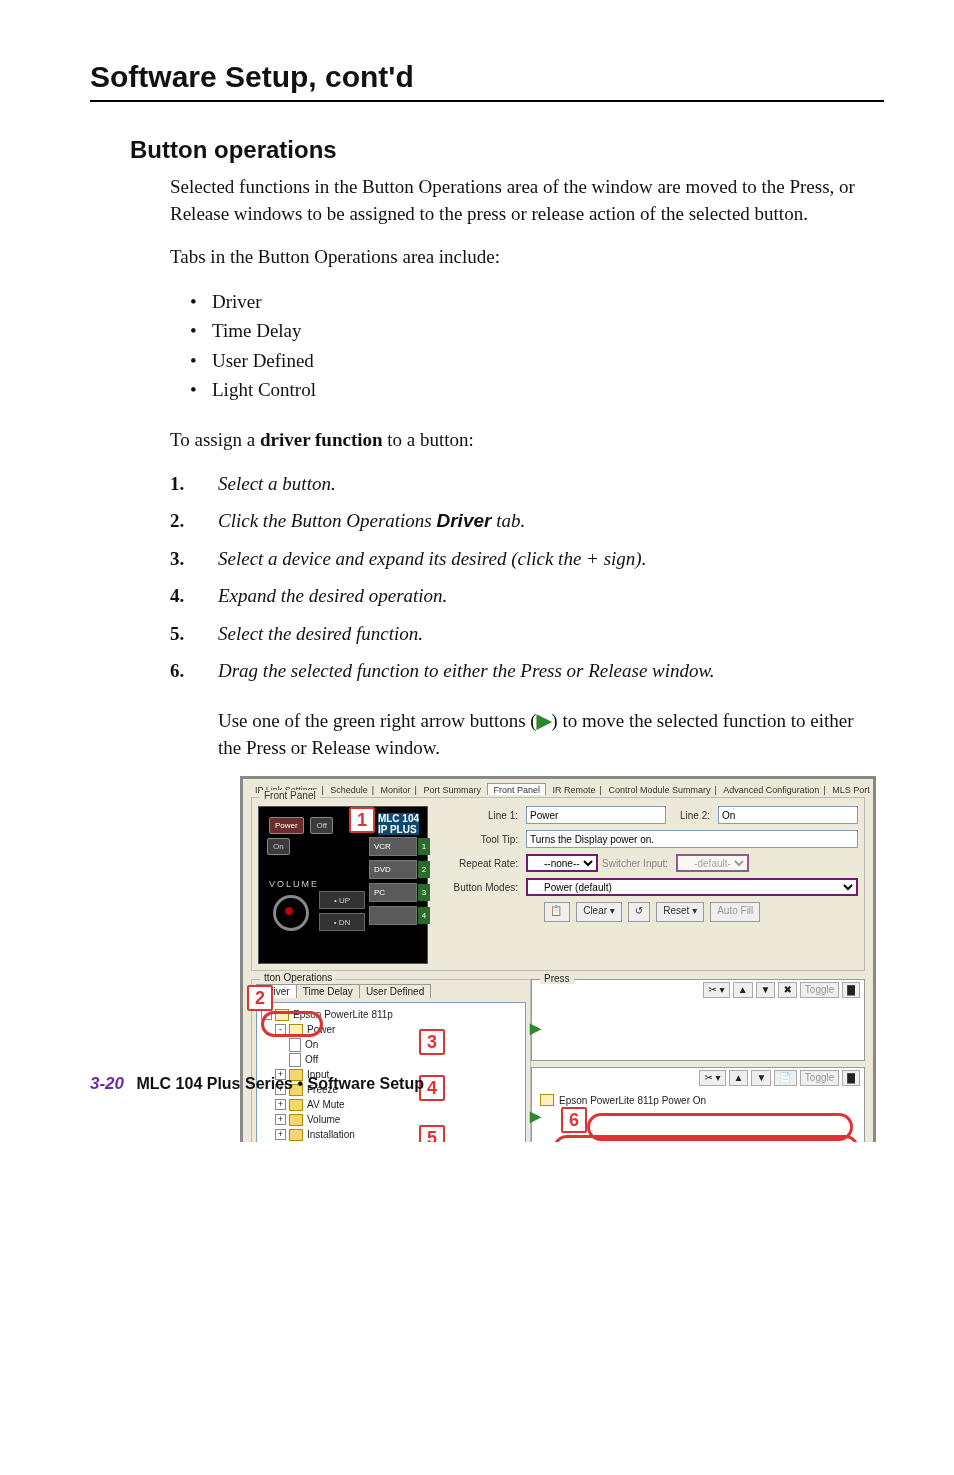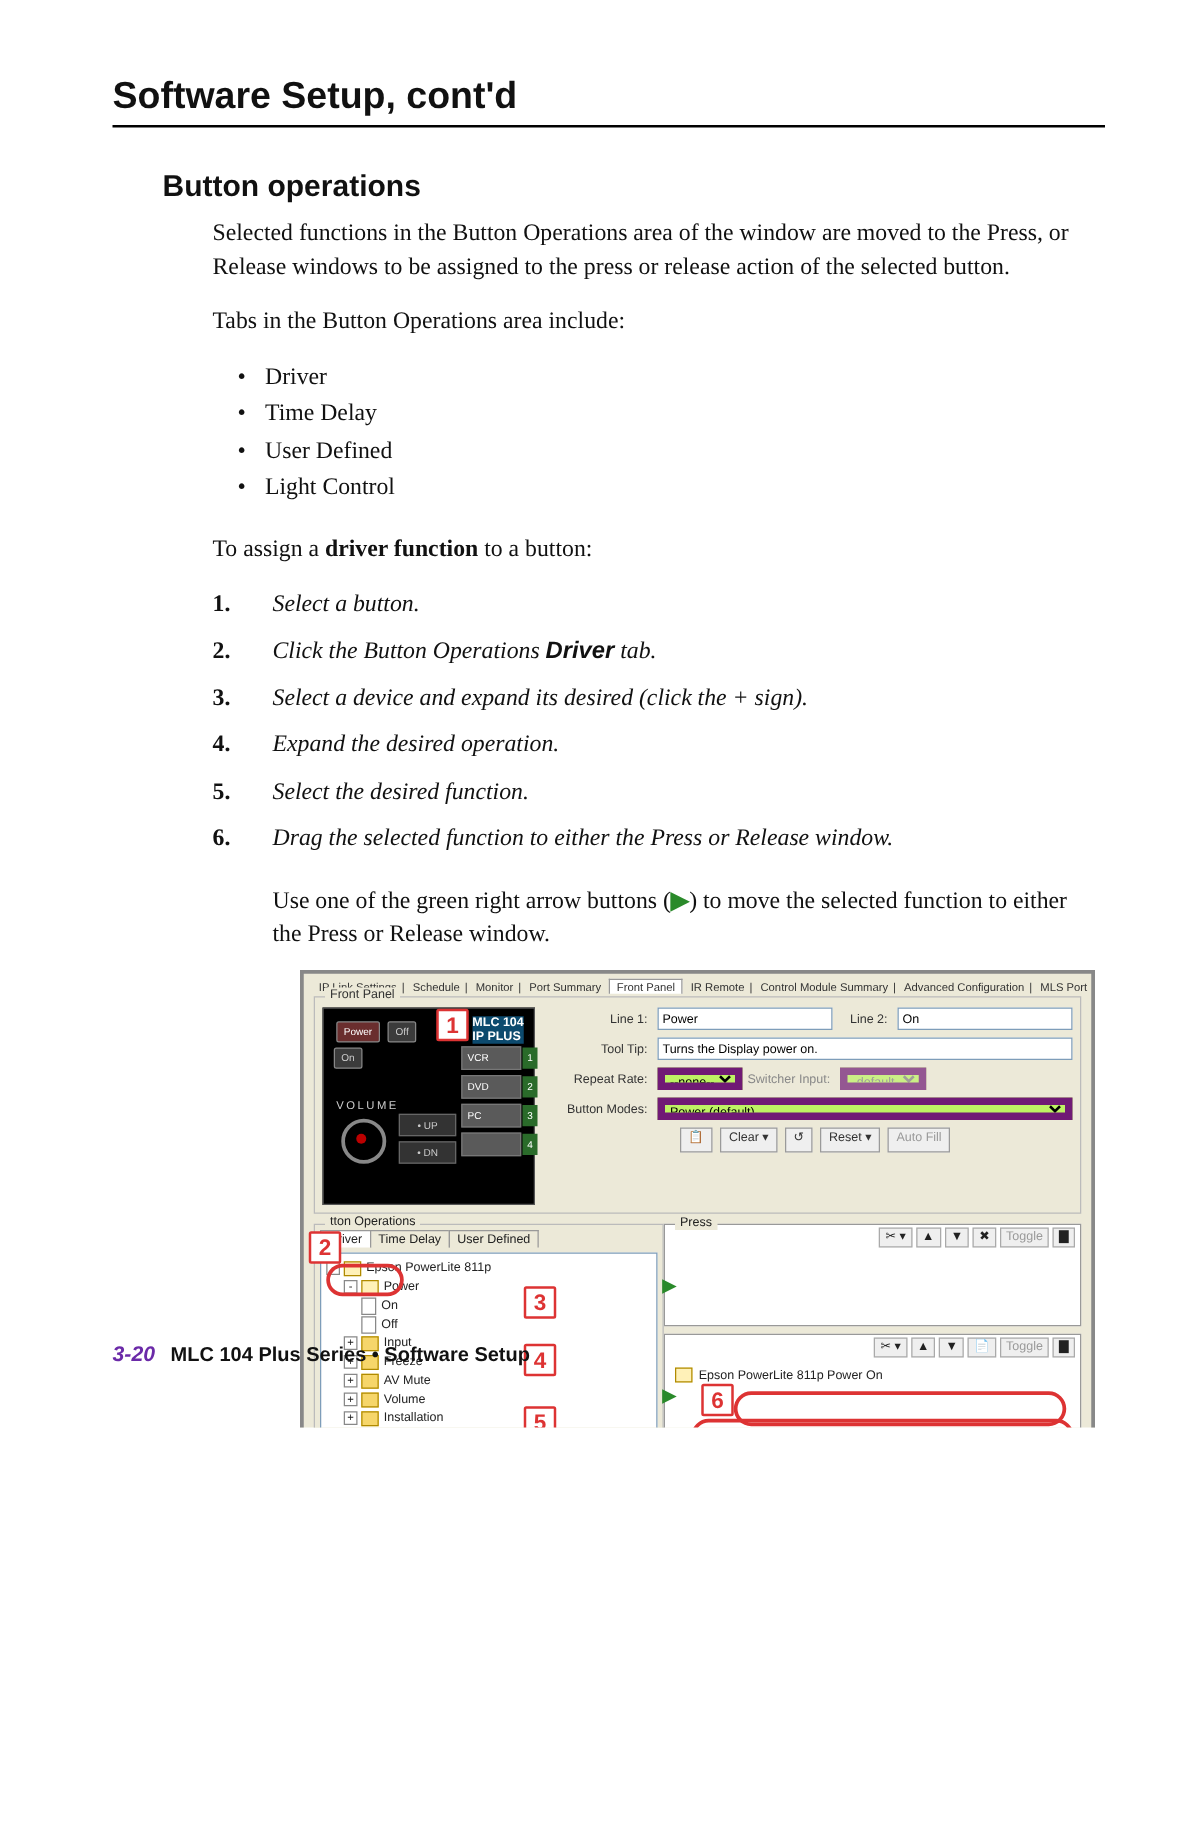--- a/index.html
+++ b/index.html
@@ -39,21 +39,21 @@
   .btnCol .sb{height:17px;margin-bottom:4px;border:1px solid #777;background:#5a5a5a;color:#fff;font-size:8px;display:flex;align-items:center;padding-left:4px;position:relative;}
   .btnCol .sb .nbox{position:absolute;right:-14px;top:0;width:12px;height:17px;background:#2a6b2a;color:#fff;font-size:8px;display:flex;align-items:center;justify-content:center;}
   .upDn{position:absolute;left:60px;top:84px;width:46px;}
   .upDn .ud{height:16px;margin-bottom:4px;background:#333;border:1px solid #666;color:#ccc;font-size:8px;display:flex;align-items:center;justify-content:center;}
 
   .props{flex:1;font-size:10px;color:#333;}
   .props .row{display:flex;align-items:center;margin-bottom:6px;gap:4px;}
   .props label{min-width:70px;text-align:right;padding-right:4px;}
   .props input[type=text]{flex:1;height:16px;border:1px solid #7e9db9;font-size:10px;padding:0 3px;background:#fff;}
   .props input.short{flex:0 0 80px;}
-  .props select{height:18px;border:6px solid #701a75;font-size:10px;background:#bef264;}
+  .props select{height:18px;border:2px solid #701a75;font-size:10px;background:#ffffff;padding-left:12px;}
   .tbBtn{display:inline-block;height:18px;border:1px solid #9a9a9a;background:#efefef;font-size:10px;padding:0 6px;line-height:16px;margin-right:2px;}
 
   .lower{display:flex;margin:6px 8px 8px 8px;}
   .treeBox{width:270px;border:1px solid #bbb;background:#ece9d8;padding:4px;position:relative;}
   .treeLegend{position:absolute;top:-8px;left:8px;background:#ece9d8;padding:0 4px;font-size:10px;}
   .miniTabs{display:flex;font-size:10px;margin-bottom:4px;}
   .miniTabs div{padding:1px 6px;border:1px solid #999;border-bottom:none;background:#ece9d8;margin-right:-1px;}
   .miniTabs .mact{background:#fff;}
   .tree{background:#fff;border:1px solid #7e9db9;height:170px;padding:4px;font-size:10px;overflow:hidden;}
   .tree .node{display:flex;align-items:center;height:15px;}

